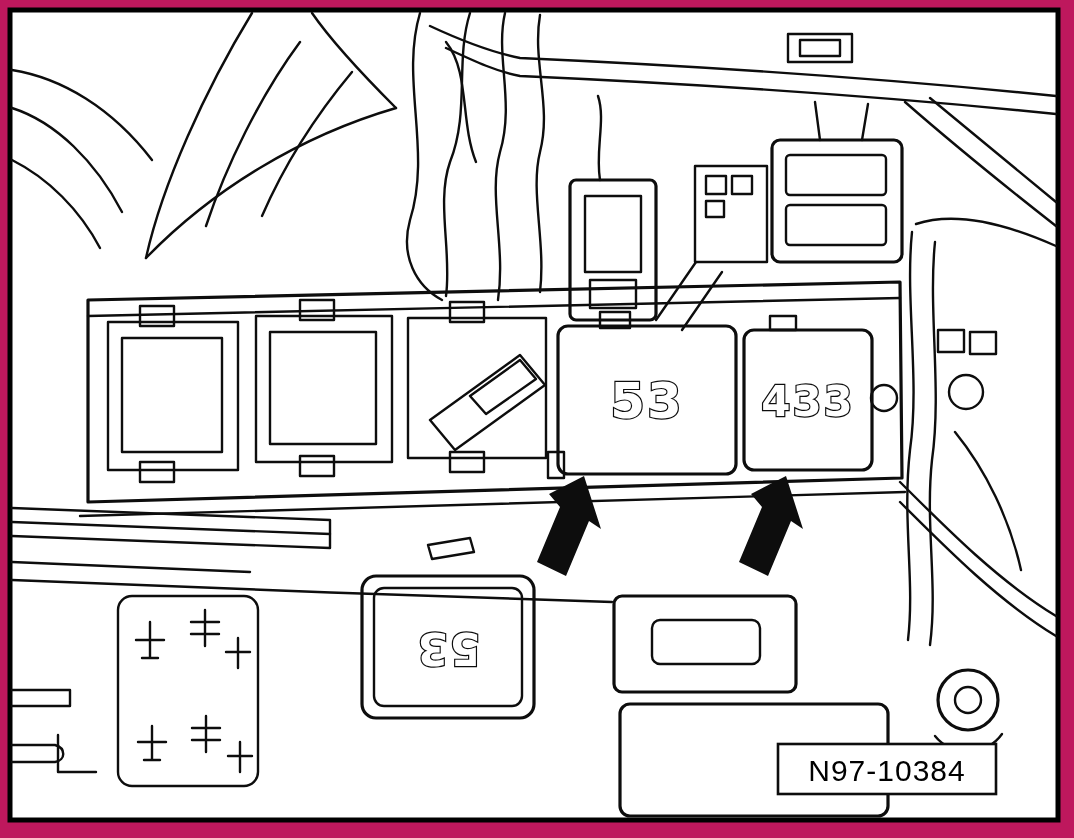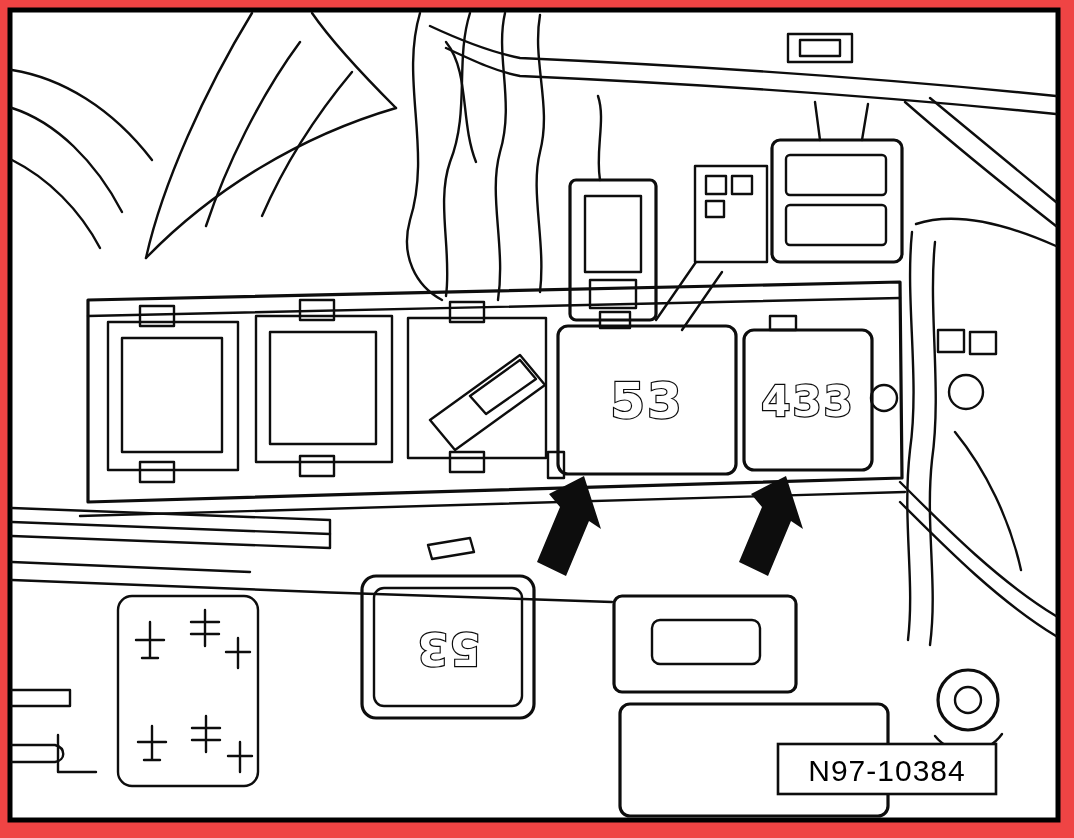--- a/index.html
+++ b/index.html
@@ -1,17 +1,17 @@
 <!DOCTYPE html>
 <html><head>
 <meta charset="utf-8">
 <style>
   html,body{margin:0;padding:0;background:#ffffff;}
   .figure-wrap{
-    width:1074px;height:838px;position:relative;background:#ef4444;
+    width:1074px;height:838px;position:relative;background:#be185d;
     font-family:"Liberation Sans",sans-serif;
   }
   svg{display:block;}
   .ln{fill:none;stroke:#0d0d0d;stroke-width:2.4;stroke-linecap:round;stroke-linejoin:round;}
   .ln-thick{fill:none;stroke:#0d0d0d;stroke-width:3.2;stroke-linejoin:round;}
   .frame{fill:#ffffff;stroke:#000000;stroke-width:5;}
   .solid{fill:#0d0d0d;stroke:none;}
   .whitebox{fill:#ffffff;stroke:#0d0d0d;stroke-width:2.6;}
   .relay-num{
     font-family:"DejaVu Sans",sans-serif;font-weight:bold;

